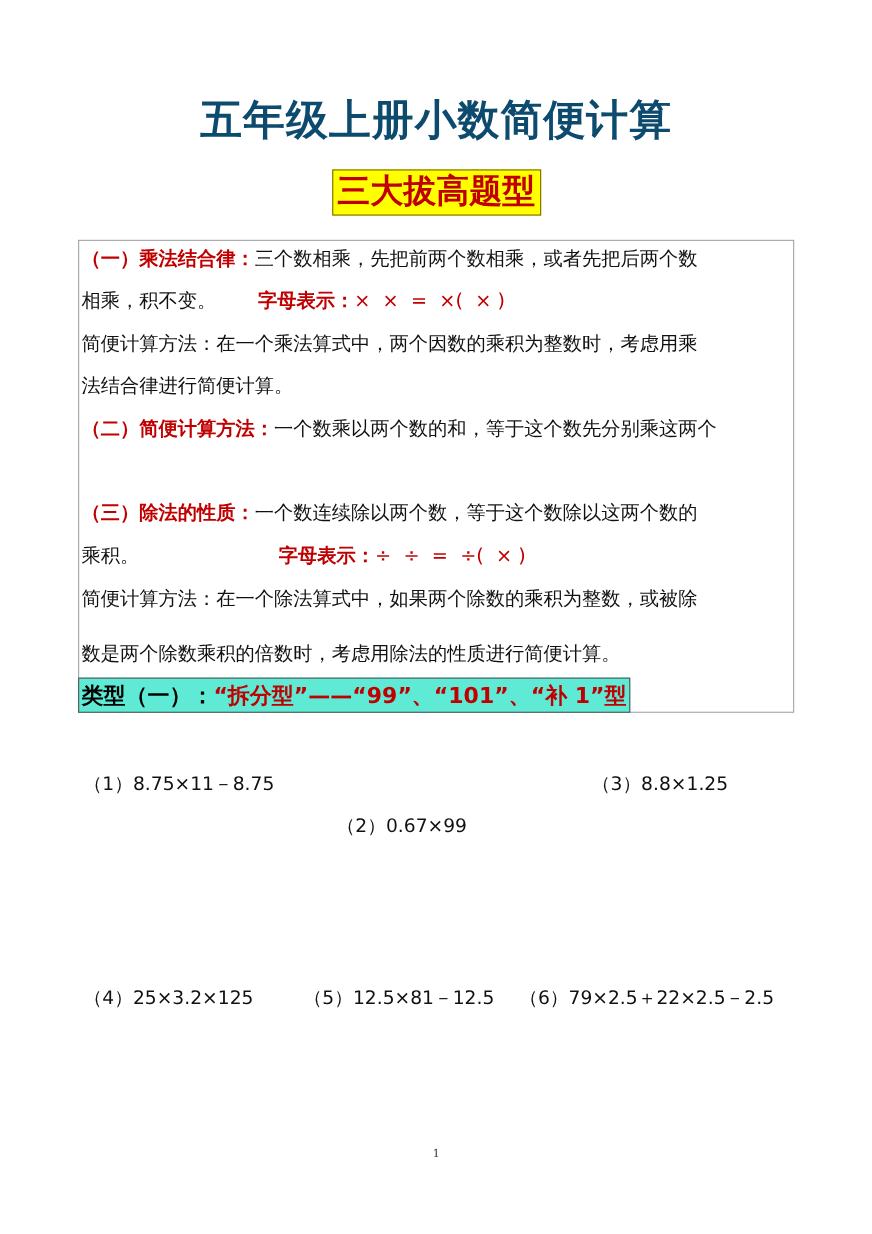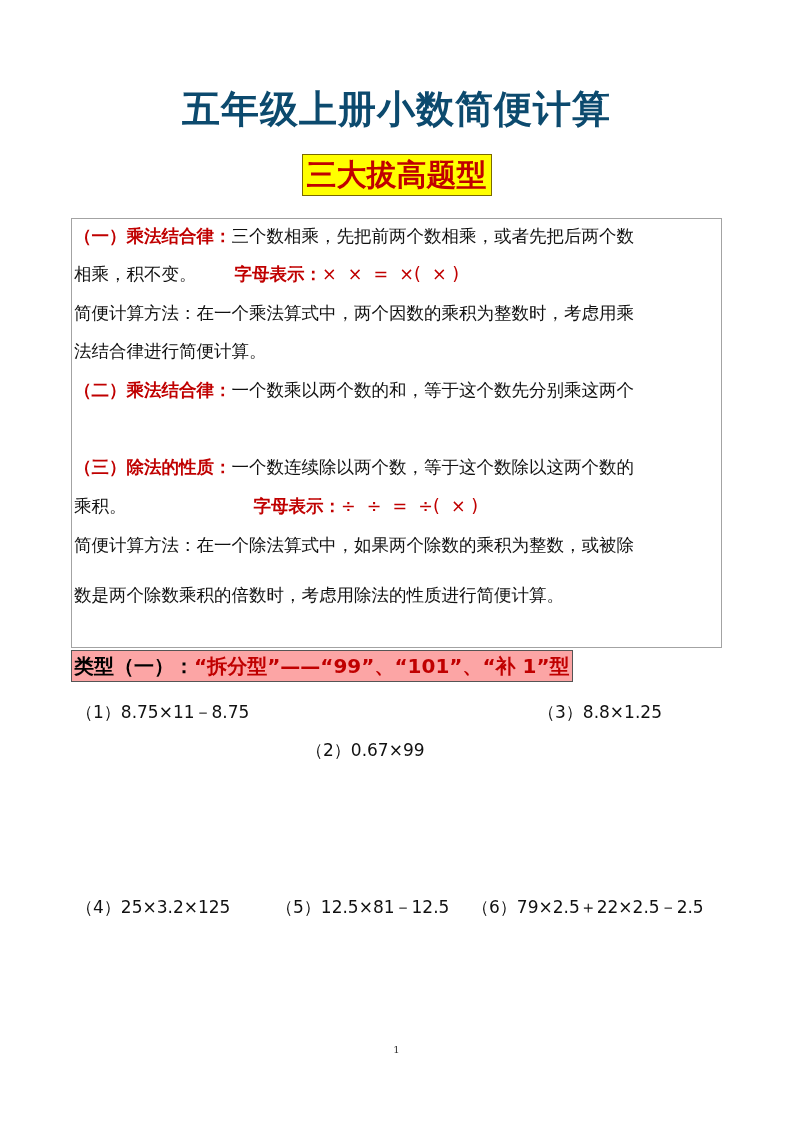--- a/index.html
+++ b/index.html
@@ -10,21 +10,21 @@
              font-size: 38px; letter-spacing: 1px; color: #0c4a6e; }
     .subtitle-wrap { position: absolute; left: 0; width: 793px; top: 154px; text-align: center; }
     .subtitle { display: inline-block; background: #ffff00; border: 1px solid #7a6a00;
                 color: #c00000; font-family: "DejaVu Sans", "Liberation Sans", sans-serif;
                 font-weight: bold; font-size: 30px; padding: 0 4px; line-height: 40px; }
     .box { position: absolute; left: 71px; top: 218px; width: 651px; height: 430px;
            border: 1px solid #a3a3a3; box-sizing: border-box; }
     .line { position: absolute; left: 2px; font-size: 17.5px; line-height: 24px; white-space: nowrap; }
     .red { color: #c00000; font-family: "DejaVu Sans", "Liberation Sans", sans-serif; font-weight: bold; }
     .formula { color: #c00000; font-family: "DejaVu Sans", "Liberation Sans", sans-serif; }
-    .type-heading { position: absolute; left: 71px; top: 650px; background: #fca5a5;
+    .type-heading { position: absolute; left: 71px; top: 616px; background: #5eead4;
                     border: 1px solid #555; padding: 0 2px; line-height: 30px; height: 30px;
                     font-family: "DejaVu Sans", "Liberation Sans", sans-serif; font-weight: bold; font-size: 20px; }
     .type-heading .k { color: #000; }
     .type-heading .r { color: #c00000; }
     .prob { position: absolute; font-family: "DejaVu Sans", "Liberation Sans", sans-serif;
             font-size: 17px; white-space: nowrap; color: #111; }
     .pagenum { position: absolute; left: 0; width: 793px; top: 1044px; text-align: center;
                font-size: 10px; color: #333; }
   </style>
 </head>
@@ -40,21 +40,21 @@
   <div class="line" style="top:5px;">
     <span class="red">（一）乘法结合律：</span><span>三个数相乘，先把前两个数相乘，或者先把后两个数</span>
   </div>
   <div class="line" style="top:43px;">
     <span>相乘，积不变。</span><span style="display:inline-block;width:38px;"></span><span class="red">字母表示：</span><span class="formula" style="white-space:pre;">×  ×  =  ×(  × )</span>
   </div>
   <div class="line" style="top:82px;">简便计算方法：在一个乘法算式中，两个因数的乘积为整数时，考虑用乘</div>
   <div class="line" style="top:120px;">法结合律进行简便计算。</div>
 
   <div class="line" style="top:159px;">
-    <span class="red">（二）乘法结合律：</span><span>一个数乘以两个数的和，等于这个数先分别乘这两个</span>
+    <span class="red">（二）简便计算方法：</span><span>一个数乘以两个数的和，等于这个数先分别乘这两个</span>
   </div>
 
   <div class="line" style="top:236px;">
     <span class="red">（三）除法的性质：</span><span>一个数连续除以两个数，等于这个数除以这两个数的</span>
   </div>
   <div class="line" style="top:275px;">
     <span>乘积。</span><span style="display:inline-block;width:127px;"></span><span class="red">字母表示：</span><span class="formula" style="white-space:pre;">÷  ÷  =  ÷(  × )</span>
   </div>
   <div class="line" style="top:314px;">简便计算方法：在一个除法算式中，如果两个除数的乘积为整数，或被除</div>
   <div class="line" style="top:364px;">数是两个除数乘积的倍数时，考虑用除法的性质进行简便计算。</div>

